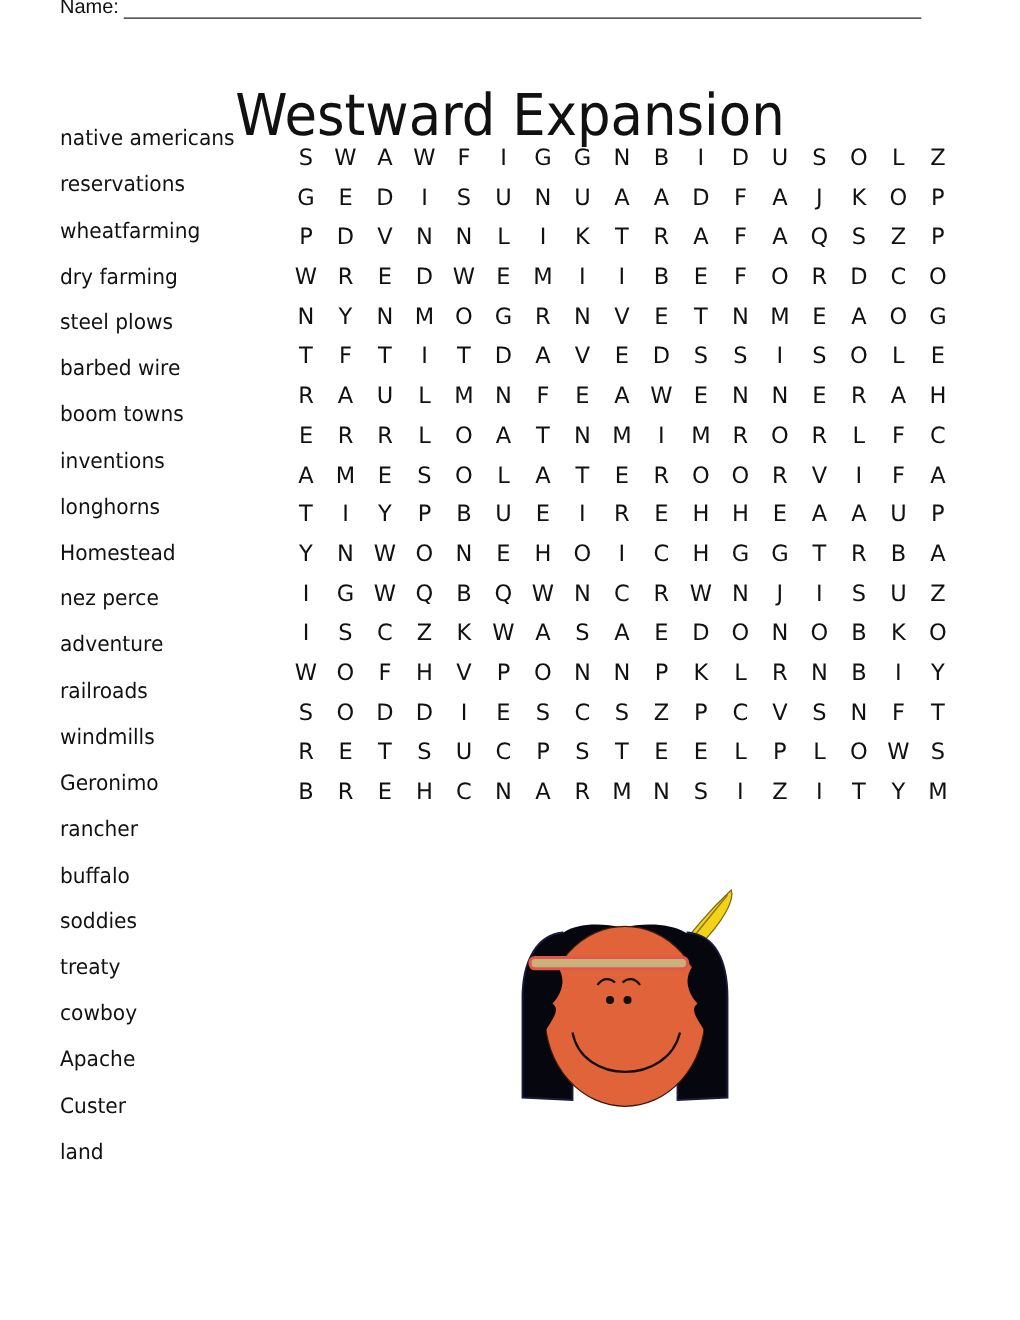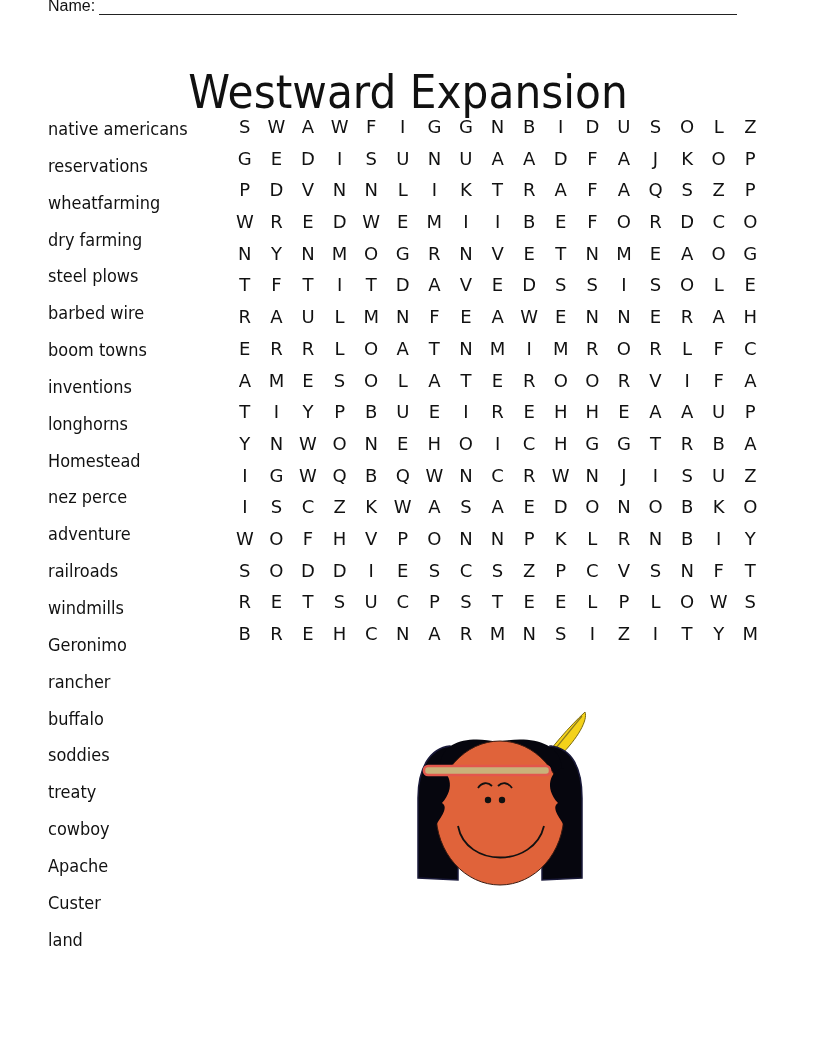--- a/index.html
+++ b/index.html
@@ -1,20 +1,20 @@
 <!DOCTYPE html>
 <html><head>
   <meta charset="utf-8">
   <style>
     html, body { margin: 0; padding: 0; background: #ffffff; }
     body { width: 816px; height: 1056px; position: relative; overflow: hidden; font-family: "DejaVu Sans", sans-serif; color: #111; }
     .name-line { position: absolute; left: 48px; top: -3px; font-family: "Liberation Sans", sans-serif; font-size: 16px; color: #111; display: flex; align-items: flex-end; }
     .name-line .rule { display: inline-block; width: 638px; border-bottom: 1px solid #222; height: 14px; margin-left: 4px; }
     .title { position: absolute; left: 0; width: 816px; top: 34px; text-align: center; font-family: "DejaVu Sans", sans-serif; font-size: 46px; font-weight: normal; letter-spacing: 0px; color: #111; transform: scaleX(0.92); transform-origin: center; }
-    .word-list { position: absolute; left: 48px; top: 117px; list-style: none; margin: 0; padding: 0; }
+    .word-list { position: absolute; left: 48px; top: 99px; list-style: none; margin: 0; padding: 0; }
     .word-list li { height: 36.85px; line-height: 24px; font-size: 17px; color: #111; font-family: "DejaVu Sans", sans-serif; transform: scaleX(0.95); transform-origin: left; }
     .grid { position: absolute; left: 229px; top: 111px; }
     .grid-row { display: flex; height: 31.7px; }
     .cell { width: 31.6px; text-align: center; font-size: 18px; line-height: 31.7px; font-family: "DejaVu Sans", sans-serif; color: #111; }
     .illustration { position: absolute; left: 410px; top: 708px; width: 190px; height: 180px; }
   </style>
 </head>
 <body>
 
 <div class="name-line">

